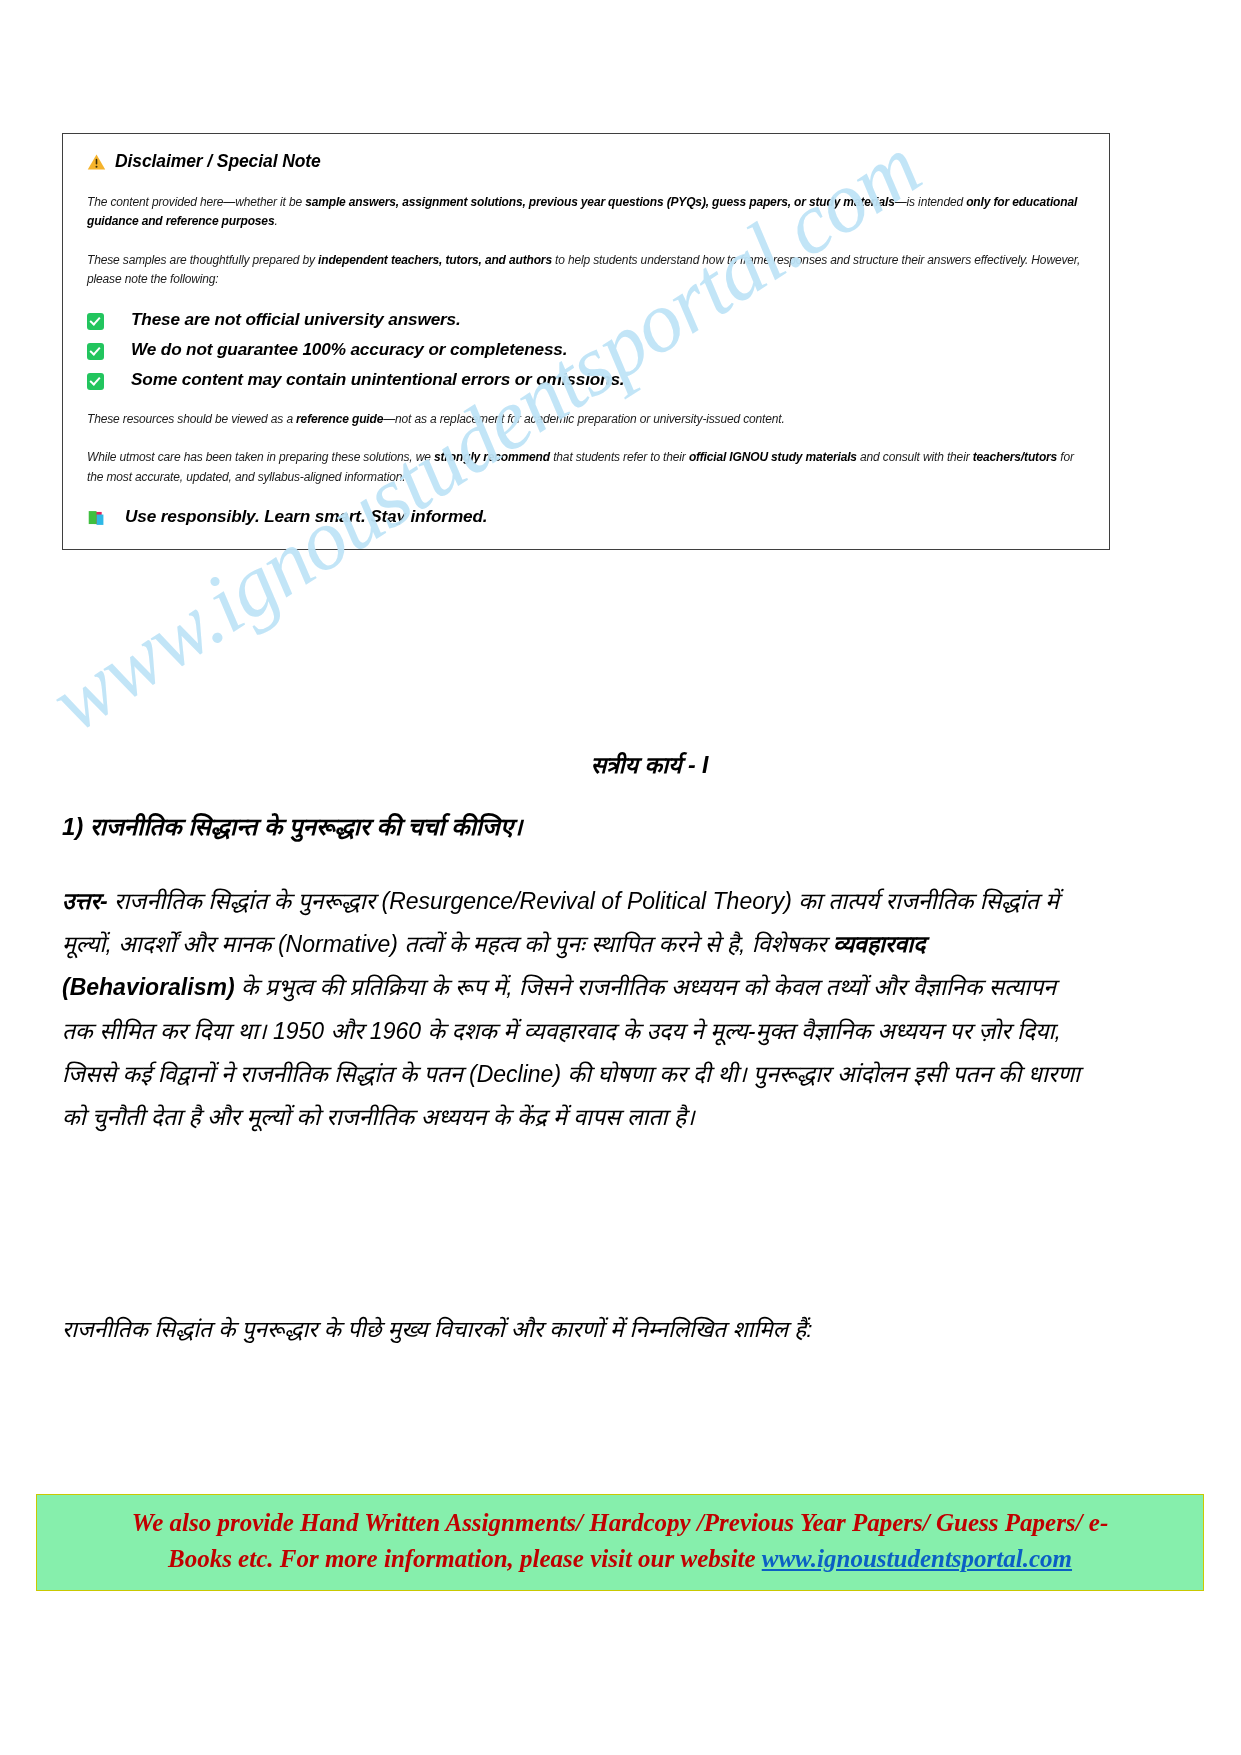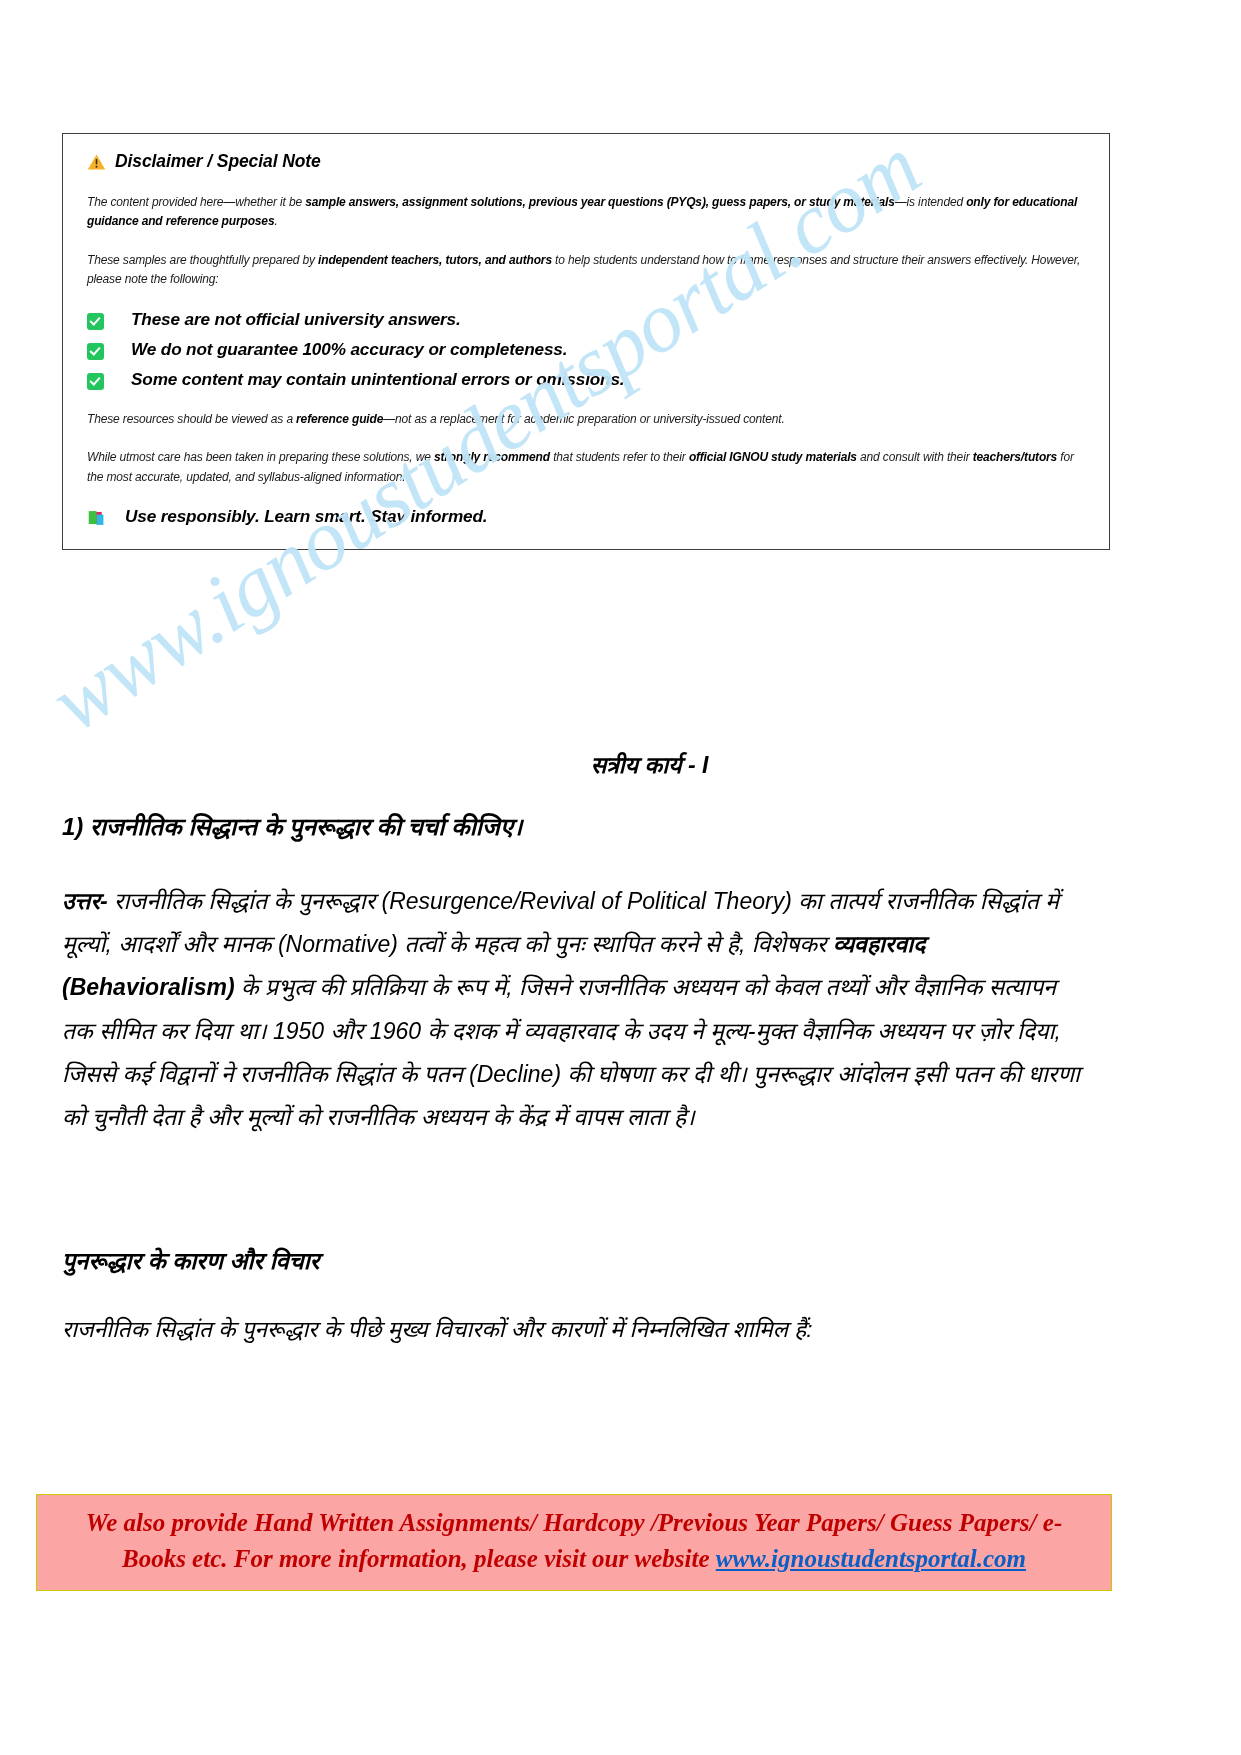--- a/index.html
+++ b/index.html
@@ -186,23 +186,23 @@
     font-size: 22.5px;
     line-height: 1.8;
     font-weight: 400;
   }
 
   
   .footer-banner {
     position: absolute;
     left: 36px;
     top: 1494px;
-    width: 1076px;
+    width: 1168px;
     box-sizing: border-box;
-    background: #fca5a5;
+    background: #86efac;
     border: 1.2px solid #c9c900;
     padding: 10px 14px 12px 14px;
     text-align: center;
     font-family: "Liberation Serif", serif;
     font-style: italic;
     font-weight: bold;
     font-size: 25px;
     line-height: 1.45;
     color: #c00000;
     z-index: 6;
@@ -271,21 +271,20 @@
     </div>
 
   </div>
 
   <div class="assignment-heading">सत्रीय कार्य - I</div>
 
   <div class="hi-block q-heading">1) राजनीतिक सिद्धान्त के पुनरूद्धार की चर्चा कीजिए।</div>
 
   <div class="hi-block answer-para"><span class="lbl">उत्तर-</span><span> राजनीतिक सिद्धांत के पुनरूद्धार </span><span class="en">(Resurgence/Revival of Political Theory)</span><span> का तात्पर्य राजनीतिक सिद्धांत में मूल्यों, आदर्शों और मानक </span><span class="en">(Normative)</span><span> तत्वों के महत्व को पुनः स्थापित करने से है, विशेषकर </span><span class="bd">व्यवहारवाद (Behavioralism)</span><span> के प्रभुत्व की प्रतिक्रिया के रूप में, जिसने राजनीतिक अध्ययन को केवल तथ्यों और वैज्ञानिक सत्यापन तक सीमित कर दिया था। 1950 और 1960 के दशक में व्यवहारवाद के उदय ने मूल्य-मुक्त वैज्ञानिक अध्ययन पर ज़ोर दिया, जिससे कई विद्वानों ने राजनीतिक सिद्धांत के पतन </span><span class="en">(Decline)</span><span> की घोषणा कर दी थी। पुनरूद्धार आंदोलन इसी पतन की धारणा को चुनौती देता है और मूल्यों को राजनीतिक अध्ययन के केंद्र में वापस लाता है।</span></div>
 
-  <div class="hi-block sub-heading">पुनरूद्धार के कारण और विचार</div>
 
   <div class="hi-block tail-para">राजनीतिक सिद्धांत के पुनरूद्धार के पीछे मुख्य विचारकों और कारणों में निम्नलिखित शामिल हैं:</div>
 
 </div>
 
 <div class="footer-banner">
   <span>We also provide Hand Written Assignments/ Hardcopy /Previous Year Papers/ Guess Papers/ e-</span><br>
   <span>Books etc. For more information, please visit our website </span><span class="footer-link">www.ignoustudentsportal.com</span>
 </div>
 

